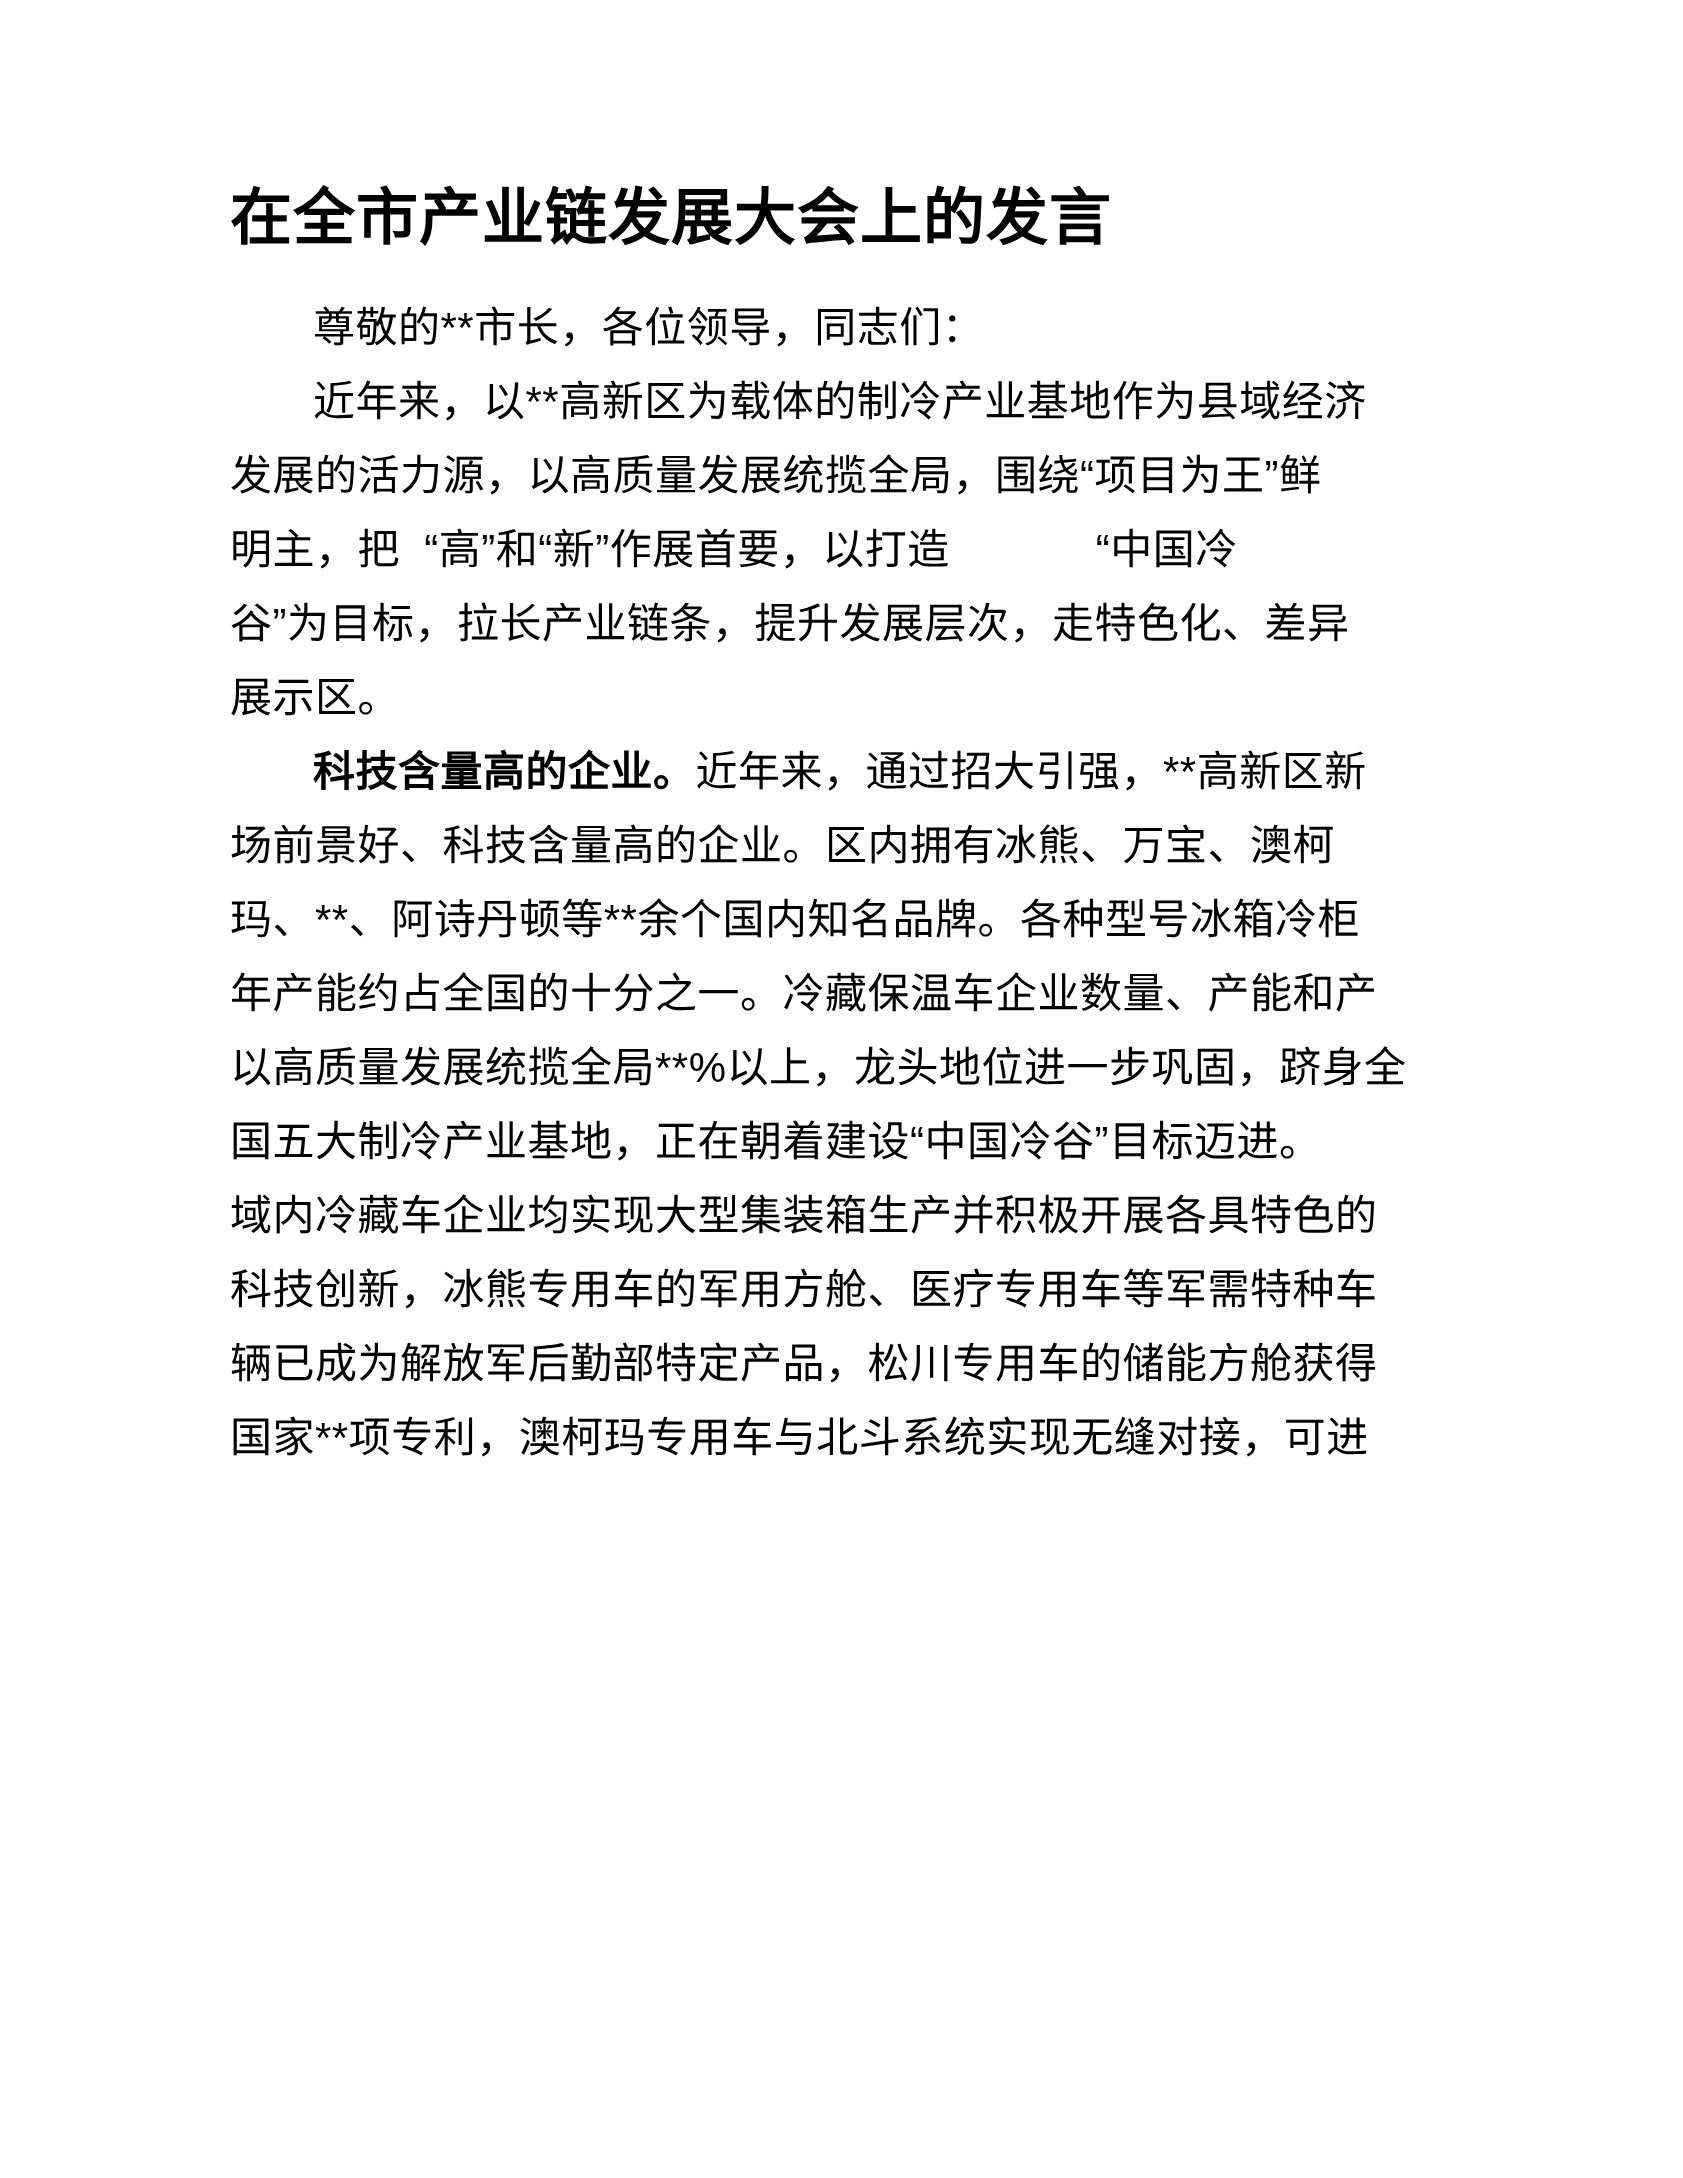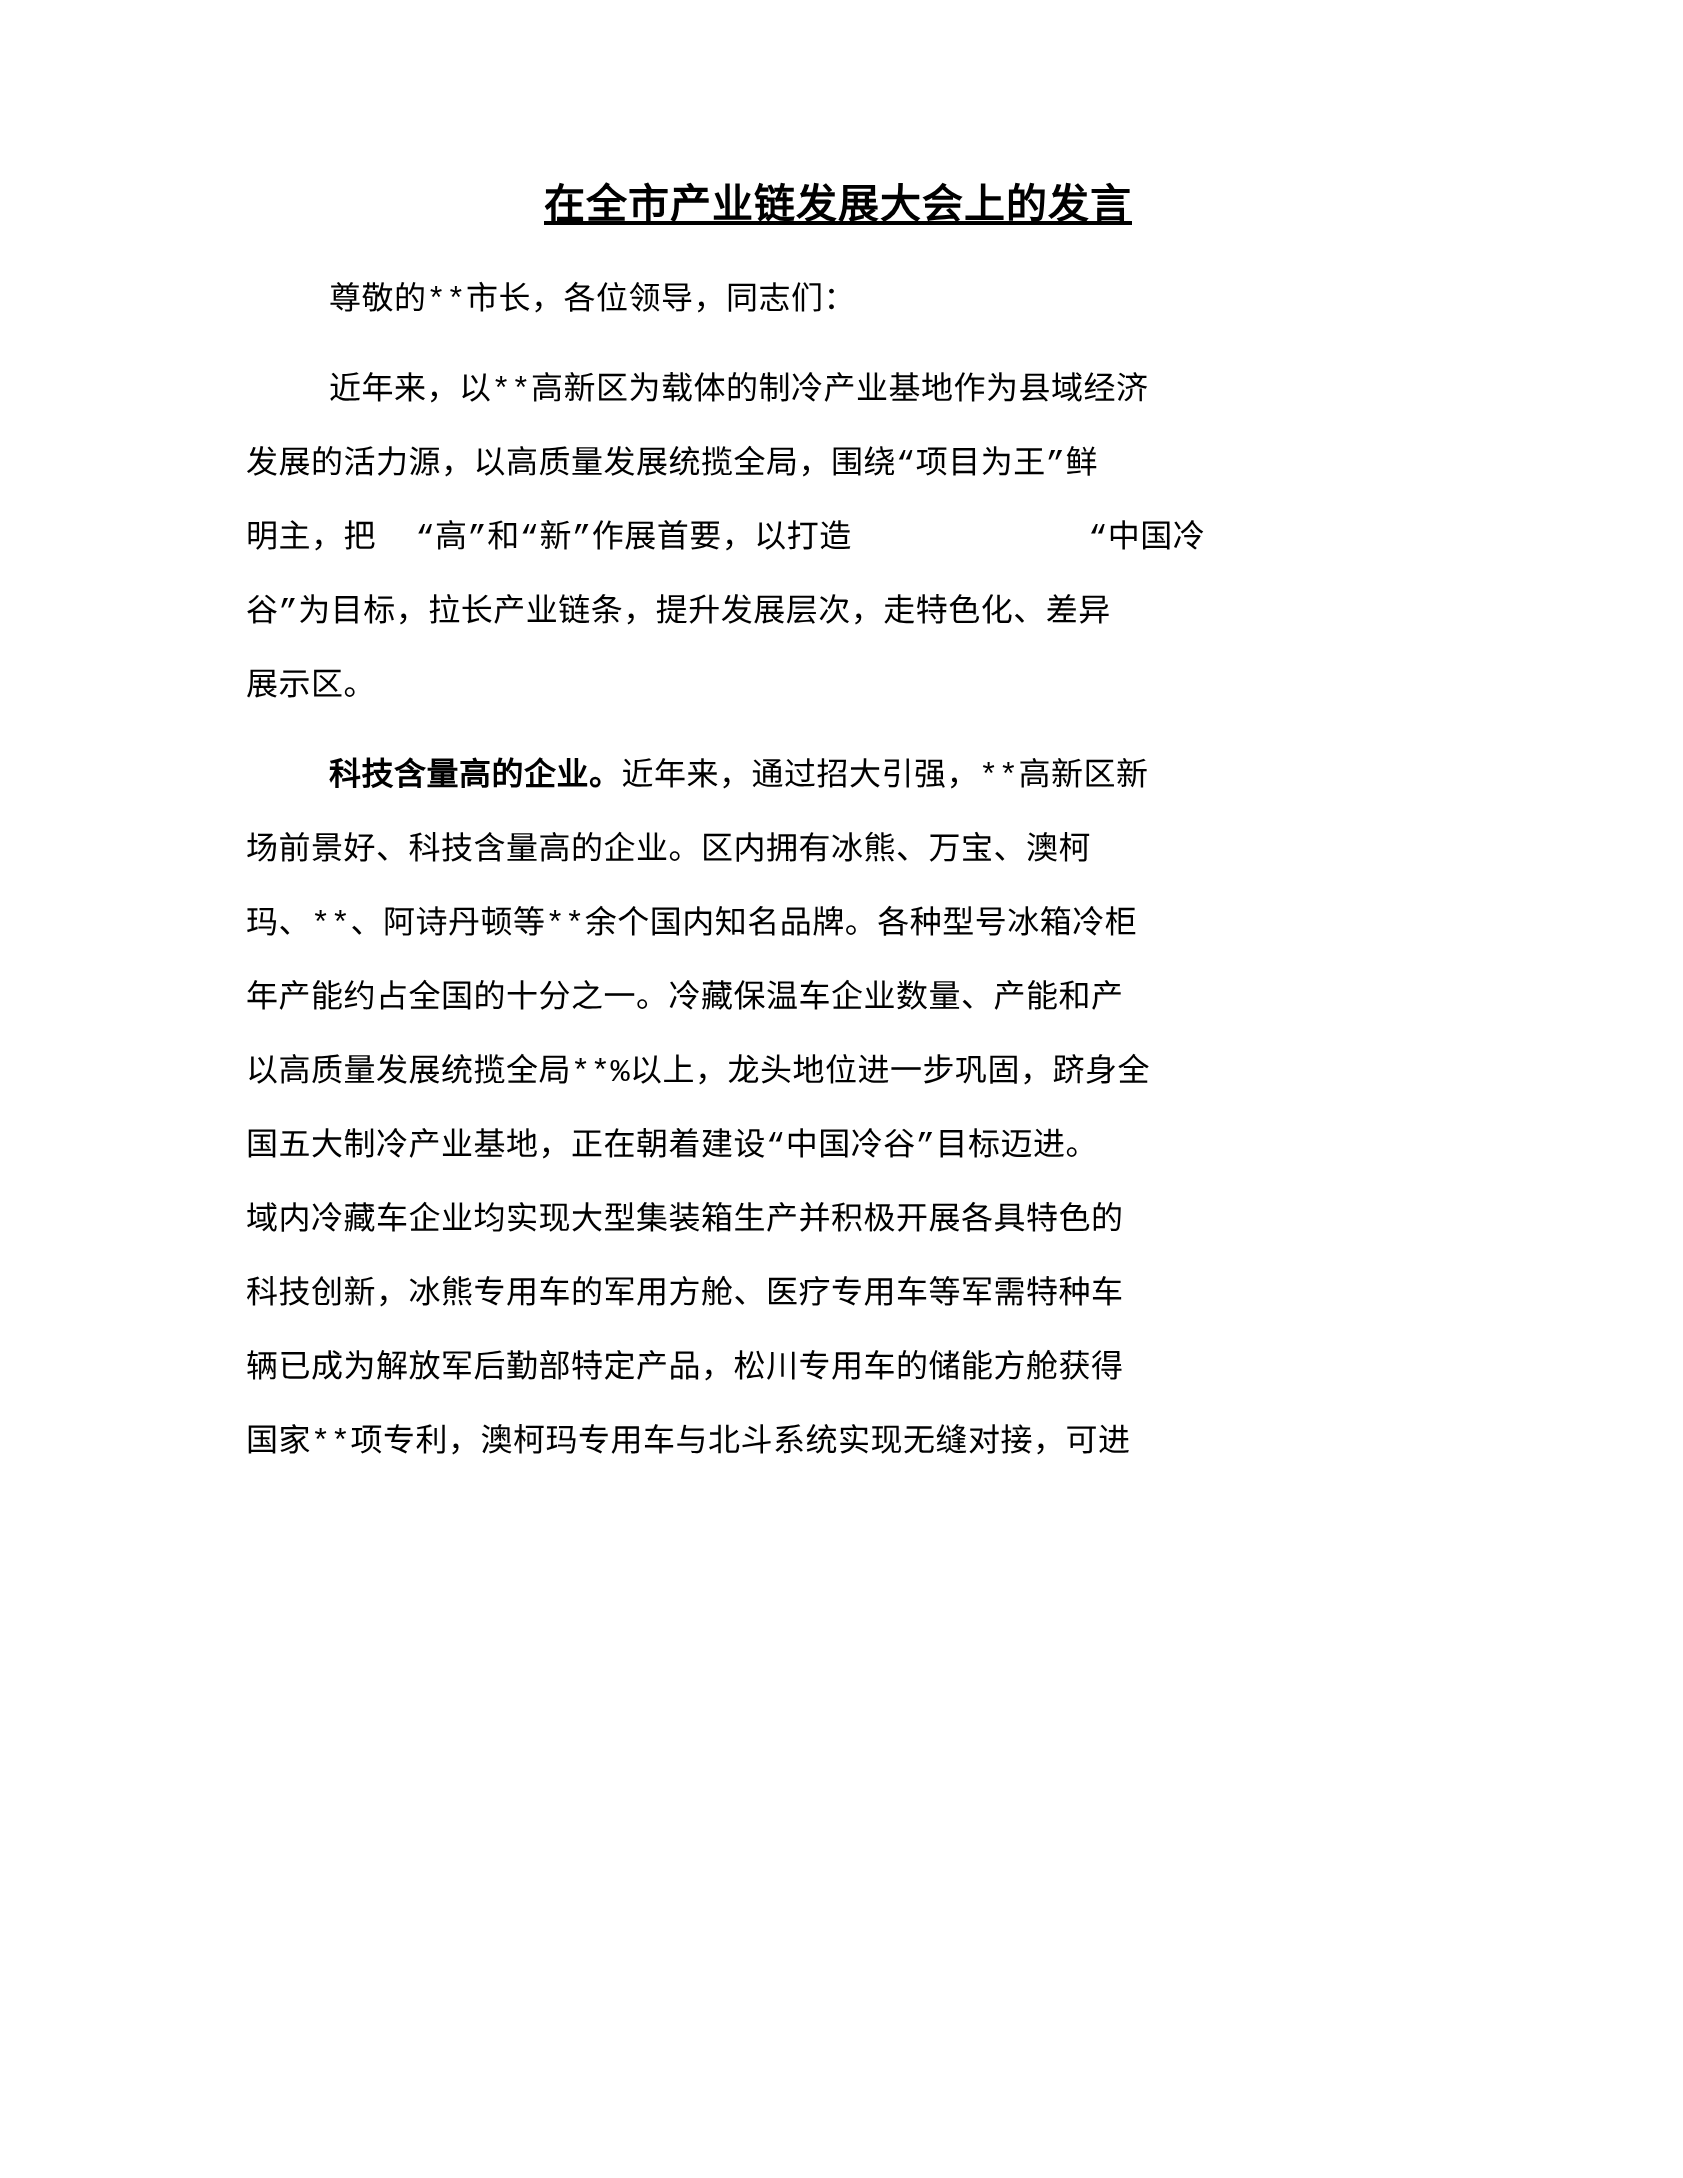--- a/index.html
+++ b/index.html
@@ -23,38 +23,36 @@
   }
 
   .doc-body {
     position: absolute;
     left: 230px;
     top: 178px;
     width: 1216px;
   }
 
   .doc-title {
-    font-size: 41px;
+    font-size: 62px;
     font-weight: bold;
     line-height: 1.28;
-    text-align: center;
+    text-align: left;
     letter-spacing: 1px;
     margin: 0 0 34px 0;
     white-space: pre;
-    text-decoration: underline;
   }
 
   .para {
-    font-size: 32px;
+    font-size: 42px;
     line-height: 74px;
-    margin: 16px;
+    margin: 0;
     text-align: justify;
     text-justify: inter-character;
     letter-spacing: 0.5px;
-    font-family: Liberation Mono, monospace;
   }
 
   
   .para .ln {
     display: block;
     white-space: pre;
   }
 
   .para .ln.indent {
     text-indent: 83px;

